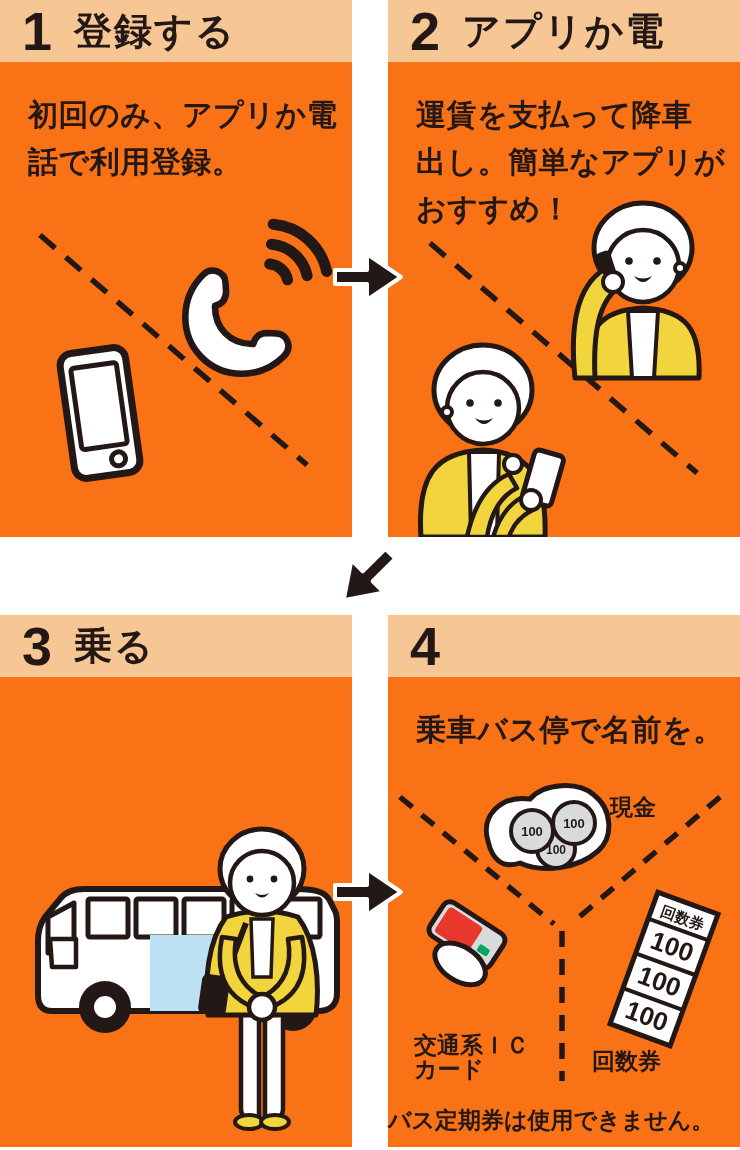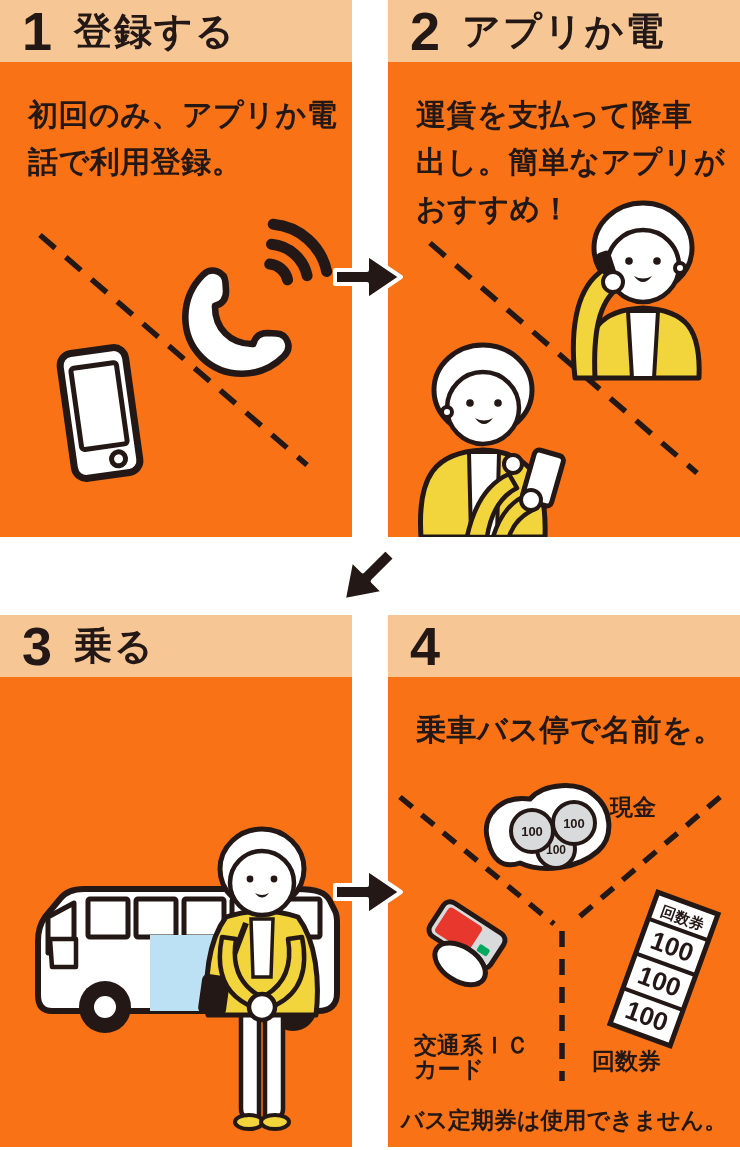--- a/index.html
+++ b/index.html
@@ -10,21 +10,21 @@
   .step-number{font-size:54px;font-weight:900;line-height:1;letter-spacing:0;}
   .step-title{margin:4px;font-size:38px;font-weight:900;letter-spacing:2px;line-height:1;}
   .panel-body{position:absolute;left:0;right:0;top:62px;bottom:0;background:#f97316;}
   .description{position:absolute;left:28px;top:30px;right:6px;margin:0;font-size:30px;font-weight:600;line-height:1.56;letter-spacing:0.5px;white-space:pre-line;z-index:2;}
   .illustration{position:absolute;left:0;top:0;width:100%;height:100%;z-index:1;}
   .arrow{position:absolute;z-index:5;}
   .pay-label{position:absolute;z-index:3;font-weight:800;font-size:23px;line-height:1.05;text-align:left;white-space:pre-line;}
   .label-cash{left:222px;top:118px;width:80px;}
   .label-ic{left:26px;top:344px;width:152px;margin-top:12px;}
   .label-coupon{left:204px;top:372px;width:130px;}
-  .pay-note{position:absolute;z-index:3;left:0;right:0;top:428px;text-align:center;font-size:23px;font-weight:600;letter-spacing:0;}
+  .pay-note{position:absolute;z-index:3;left:0;right:0;top:428px;text-align:left;font-size:23px;font-weight:600;letter-spacing:0;}
   svg text{font-family:"Liberation Sans","DejaVu Sans",sans-serif;}
 </style>
 </head>
 <body>
 
 <div id="poster">
 
   <section class="panel" style="left:0;top:0;height:537px;">
     <header class="panel-header">
       <span class="step-number">1</span>

